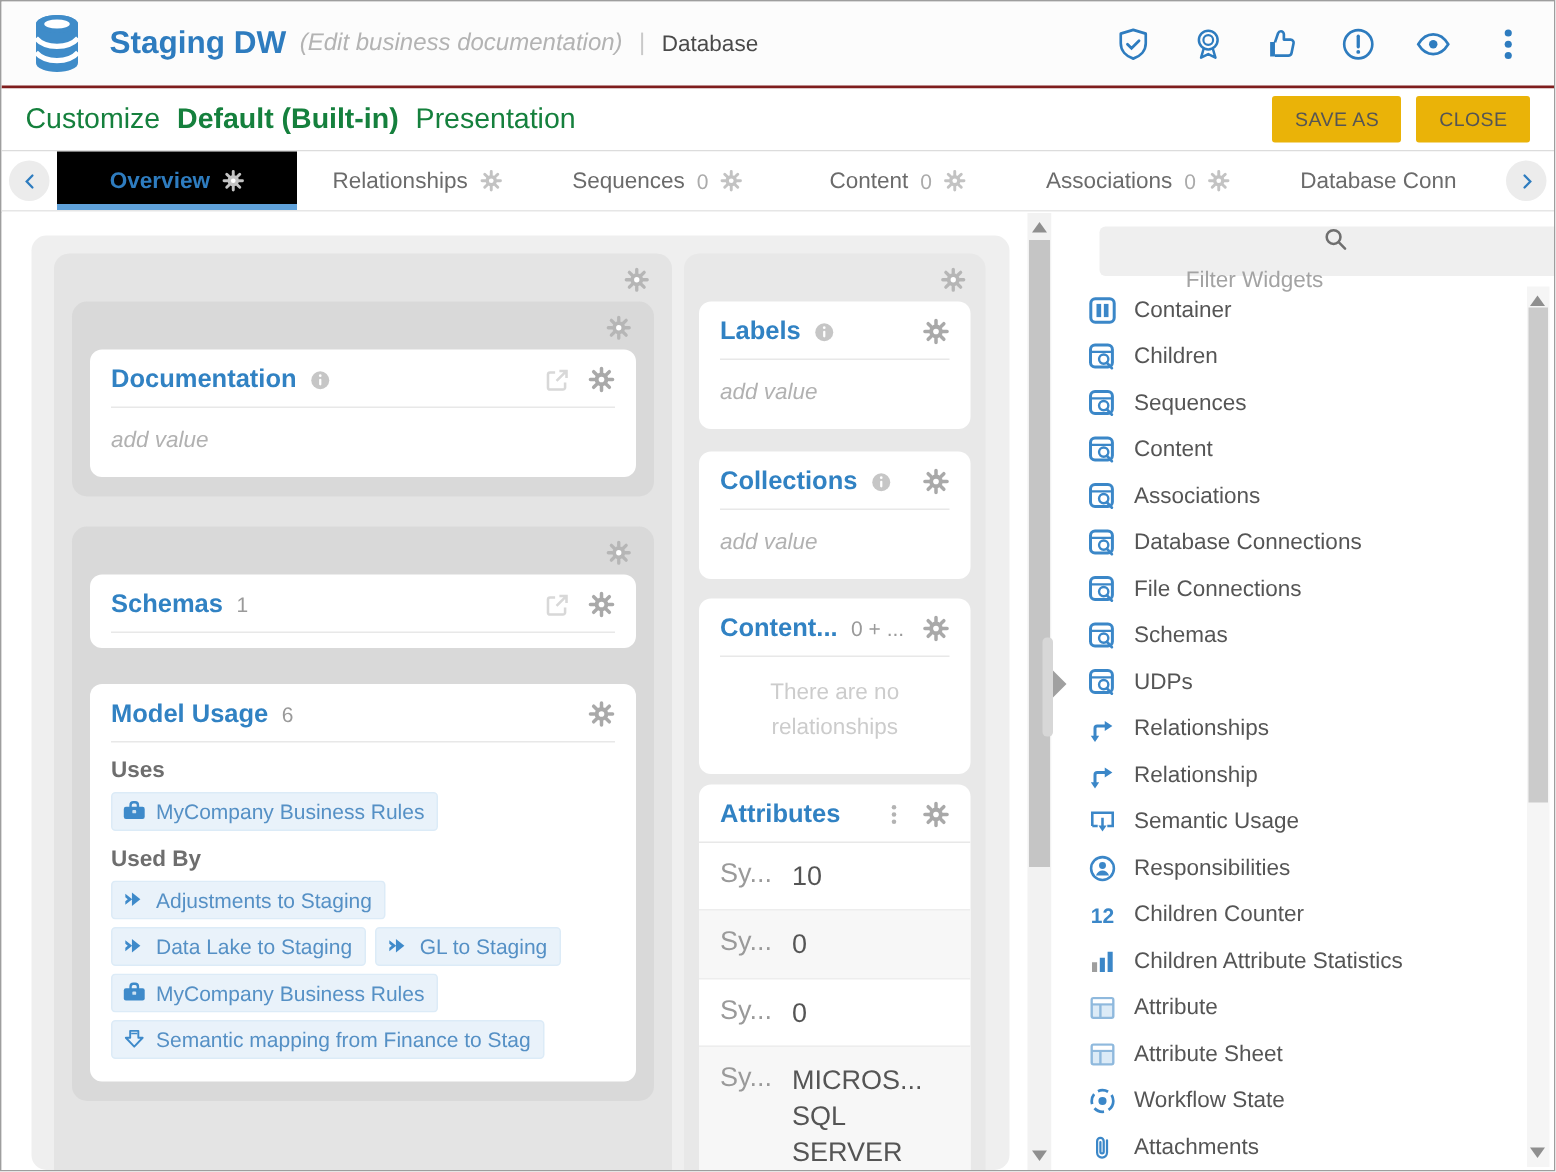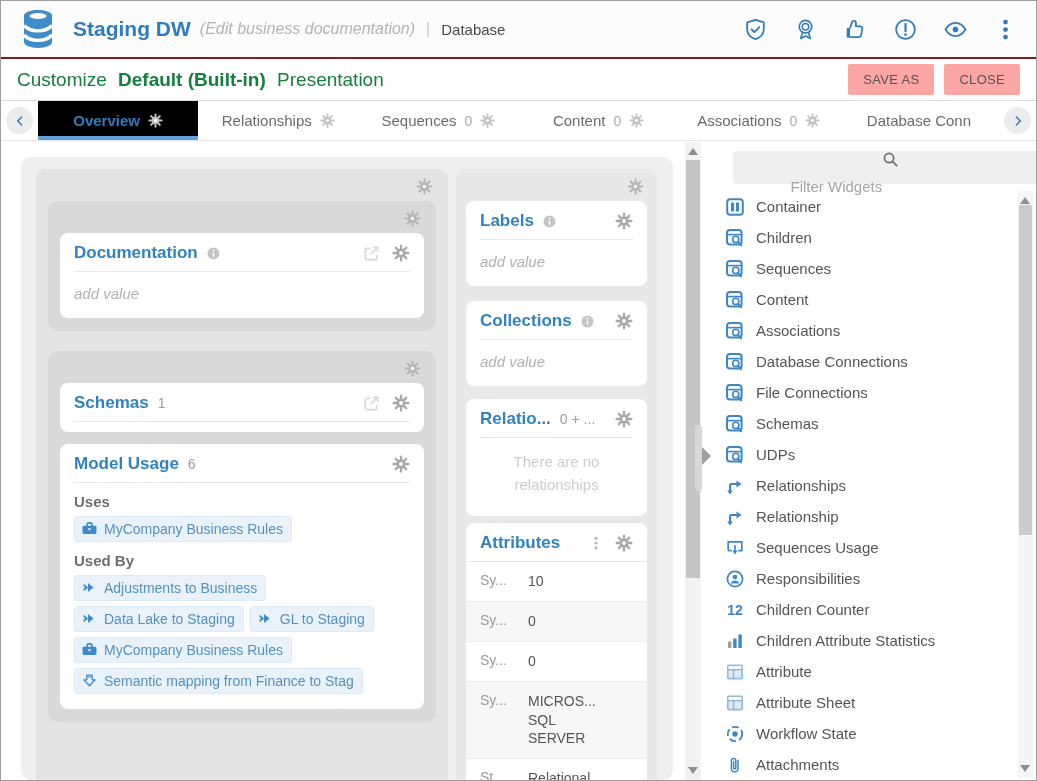--- a/index.html
+++ b/index.html
@@ -14,21 +14,21 @@
   .tb-sub{font-size:16px;font-style:italic;color:#b3b3b3;margin-left:9px;}
   .tb-sep{color:#c9c9c9;font-size:16px;margin:0 11px;}
   .tb-type{font-size:15px;color:#4a4a4a;}
   .tb-actions{margin-left:auto;display:flex;align-items:center;gap:25px;color:#2e7cbf;}
   .tb-actions .ic{width:25px;height:25px;cursor:pointer;}
   
   .custbar{height:42px;display:flex;align-items:center;padding:0 16px;border-bottom:1px solid #dcdcdc;background:#fff;}
   .cust-title{font-size:19px;color:#15803d;}
   .cust-title .em{font-weight:700;margin:0 6px;}
   .cust-btns{margin-left:auto;display:flex;gap:10px;}
-  .gbtn{background:#fca5a5;border:none;color:#555;font-size:13px;padding:8px 15px;border-radius:2px;
+  .gbtn{background:#eab308;border:none;color:#555;font-size:13px;padding:8px 15px;border-radius:2px;
         font-family:inherit;letter-spacing:.3px;cursor:pointer;}
   
   .tabsrow{height:40px;display:flex;align-items:stretch;background:#fff;border-bottom:1px solid #e6e6e6;}
   .navbtn{width:27px;height:27px;border-radius:50%;background:#ececec;color:#2e7cbf;display:flex;
           align-items:center;justify-content:center;align-self:center;margin:0 5px;flex:none;cursor:pointer;}
   .navbtn .ic{width:14px;height:14px;}
   .tab{flex:1;display:flex;align-items:center;justify-content:center;gap:8px;font-size:15px;color:#6b6b6b;
        position:relative;cursor:pointer;overflow:hidden;white-space:nowrap;}
   .tab .tgear{width:15px;height:15px;color:#c3c3c3;}
   .tab .tcount{color:#ababab;font-size:14px;}
@@ -39,21 +39,21 @@
   .canvas{width:684px;position:relative;background:#fff;overflow:hidden;flex:none;}
   .panel{position:absolute;left:20px;top:15px;width:652px;height:calc(100% - 15px);background:#efefef;
          border-radius:10px;padding:12px 15px;display:flex;gap:8px;align-items:flex-start;overflow:hidden;}
   .colL{width:412px;background:#e4e4e4;border-radius:10px;padding:2px 12px 16px;min-height:720px;flex:none;}
   .colM{width:201px;background:#e8e8e8;border-radius:10px;padding:2px 10px 16px;min-height:720px;flex:none;}
   .gline{display:flex;justify-content:flex-end;padding:7px 3px 6px;}
   .gline .ic{width:17px;height:17px;color:#b6b6b6;cursor:pointer;}
   .group{background:#d9d9d9;border-radius:10px;padding:2px 12px 13px;}
   .group + .group{margin-top:20px;}
   .card{background:#fff;border-radius:8px;padding:10px 14px;}
-  .card + .card{margin-top:12px;}
+  .card + .card{margin-top:24px;}
   .card-h{display:flex;align-items:center;padding-bottom:8px;border-bottom:1px solid #e8e8e8;}
   .card-title{font-size:17px;font-weight:700;color:#3182c3;white-space:nowrap;overflow:hidden;}
   .ccount{font-size:14px;color:#9a9a9a;margin-left:9px;white-space:nowrap;}
   .sp{flex:1;}
   .h-ic{width:15px;height:15px;color:#c6c6c6;margin-left:8px;}
   .ext{width:19px;height:19px;color:#d8d8d8;margin-left:10px;cursor:pointer;}
   .cgear{width:18px;height:18px;color:#a9a9a9;margin-left:11px;cursor:pointer;}
   .kebab{width:16px;height:16px;color:#b3b3b3;margin-left:12px;cursor:pointer;}
   .addval{font-size:15px;font-style:italic;color:#b1b1b1;padding:13px 0 6px;cursor:pointer;}
   .schemarow{display:flex;align-items:center;gap:9px;padding:11px 2px 12px;border-bottom:1px solid #efefef;}
@@ -61,21 +61,21 @@
   .schemaname{font-size:15px;color:#5b8fc3;}
   .sec{font-size:15px;font-weight:700;color:#6e6e6e;margin:10px 0 6px;}
   .chiprow{display:flex;gap:6px;margin:5px 0;overflow:hidden;white-space:nowrap;}
   .chip{display:inline-flex;align-items:center;gap:6px;background:#e9f2fa;border:1px solid #dcebf7;border-radius:3px;
         padding:3px 8px 4px 6px;font-size:14px;color:#5590c5;white-space:nowrap;cursor:pointer;flex:none;}
   .chip .ic{width:17px;height:17px;}
   .empty{color:#cccccc;font-weight:400;font-size:15px;text-align:center;line-height:1.5;padding:13px 4px 10px;}
   .attr-card{padding:0;overflow:hidden;}
   .attr-card .card-h{padding:10px 14px 8px;border-bottom:none;}
   .attr-rows{border-top:1px solid #e8e8e8;margin:0 0 0 0;}
-  .arow{display:flex;padding:10px 2px 10px 14px;font-size:14px;}
+  .arow{display:flex;padding:10px 2px 10px 14px;font-size:18px;}
   .arow + .arow{border-top:1px solid #ededed;}
   .arow:nth-child(even){background:#f7f7f7;}
   .aname{width:48px;color:#9a9a9a;flex:none;}
   .aval{color:#555;width:82px;line-height:1.35;}
   
   .cv-scroll{width:16px;background:#f2f2f2;position:relative;flex:none;}
   .tri{width:0;height:0;position:absolute;left:3px;cursor:pointer;}
   .tri-up{border-left:5px solid transparent;border-right:5px solid transparent;border-bottom:7px solid #8f8f8f;top:6px;}
   .tri-dn{border-left:5px solid transparent;border-right:5px solid transparent;border-top:7px solid #8f8f8f;bottom:6px;}
   .cv-thumb{position:absolute;left:1px;width:14px;top:18px;height:418px;background:#c5c5c5;cursor:pointer;}
@@ -398,21 +398,21 @@
                     </svg>
                   <span>MyCompany Business Rules</span>
                 </span>
               </div>
               <div class="sec">Used By</div>
               <div class="chiprow">
                 <span class="chip">
                   <svg class="ic">
                       <use href="#i-dblarrow"></use>
                     </svg>
-                  <span>Adjustments to Business</span>
+                  <span>Adjustments to Staging</span>
                 </span>
               </div>
               <div class="chiprow">
                 <span class="chip">
                   <svg class="ic">
                       <use href="#i-dblarrow"></use>
                     </svg>
                   <span>Data Lake to Staging</span>
                 </span>
                 <span class="chip">
@@ -472,21 +472,21 @@
               <span class="sp"></span>
               <svg class="ic cgear">
                   <use href="#i-gear"></use>
                 </svg>
             </div>
             <div class="addval">add value</div>
           </div>
 
           <div class="card" style="margin-top:13px">
             <div class="card-h">
-              <span class="card-title">Relatio...</span>
+              <span class="card-title">Content...</span>
               <span class="ccount">0 + ...</span>
               <span class="sp"></span>
               <svg class="ic cgear">
                   <use href="#i-gear"></use>
                 </svg>
             </div>
             <div class="empty">There are no relationships</div>
           </div>
 
           <div class="card attr-card" style="margin-top:7px">
@@ -611,21 +611,21 @@
         <div class="witem">
           <svg class="ic wicon">
               <use href="#i-relarrows"></use>
             </svg>
           <span>Relationship</span>
         </div>
         <div class="witem">
           <svg class="ic wicon">
               <use href="#i-semantic"></use>
             </svg>
-          <span>Sequences Usage</span>
+          <span>Semantic Usage</span>
         </div>
         <div class="witem">
           <svg class="ic wicon">
               <use href="#i-person"></use>
             </svg>
           <span>Responsibilities</span>
         </div>
         <div class="witem">
           <span class="counter12">12</span>
           <span>Children Counter</span>

